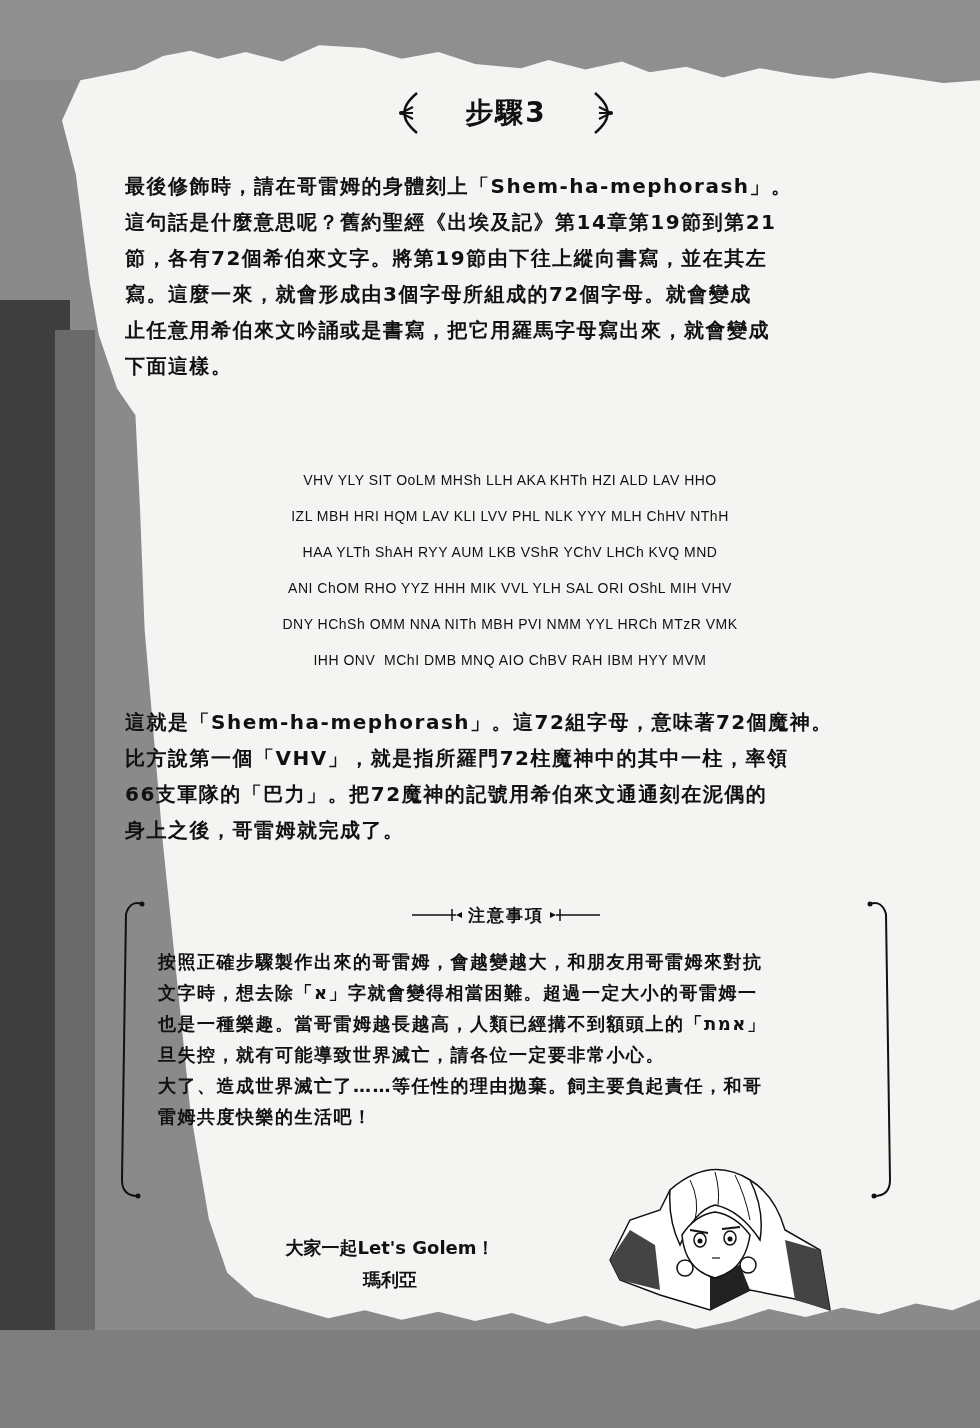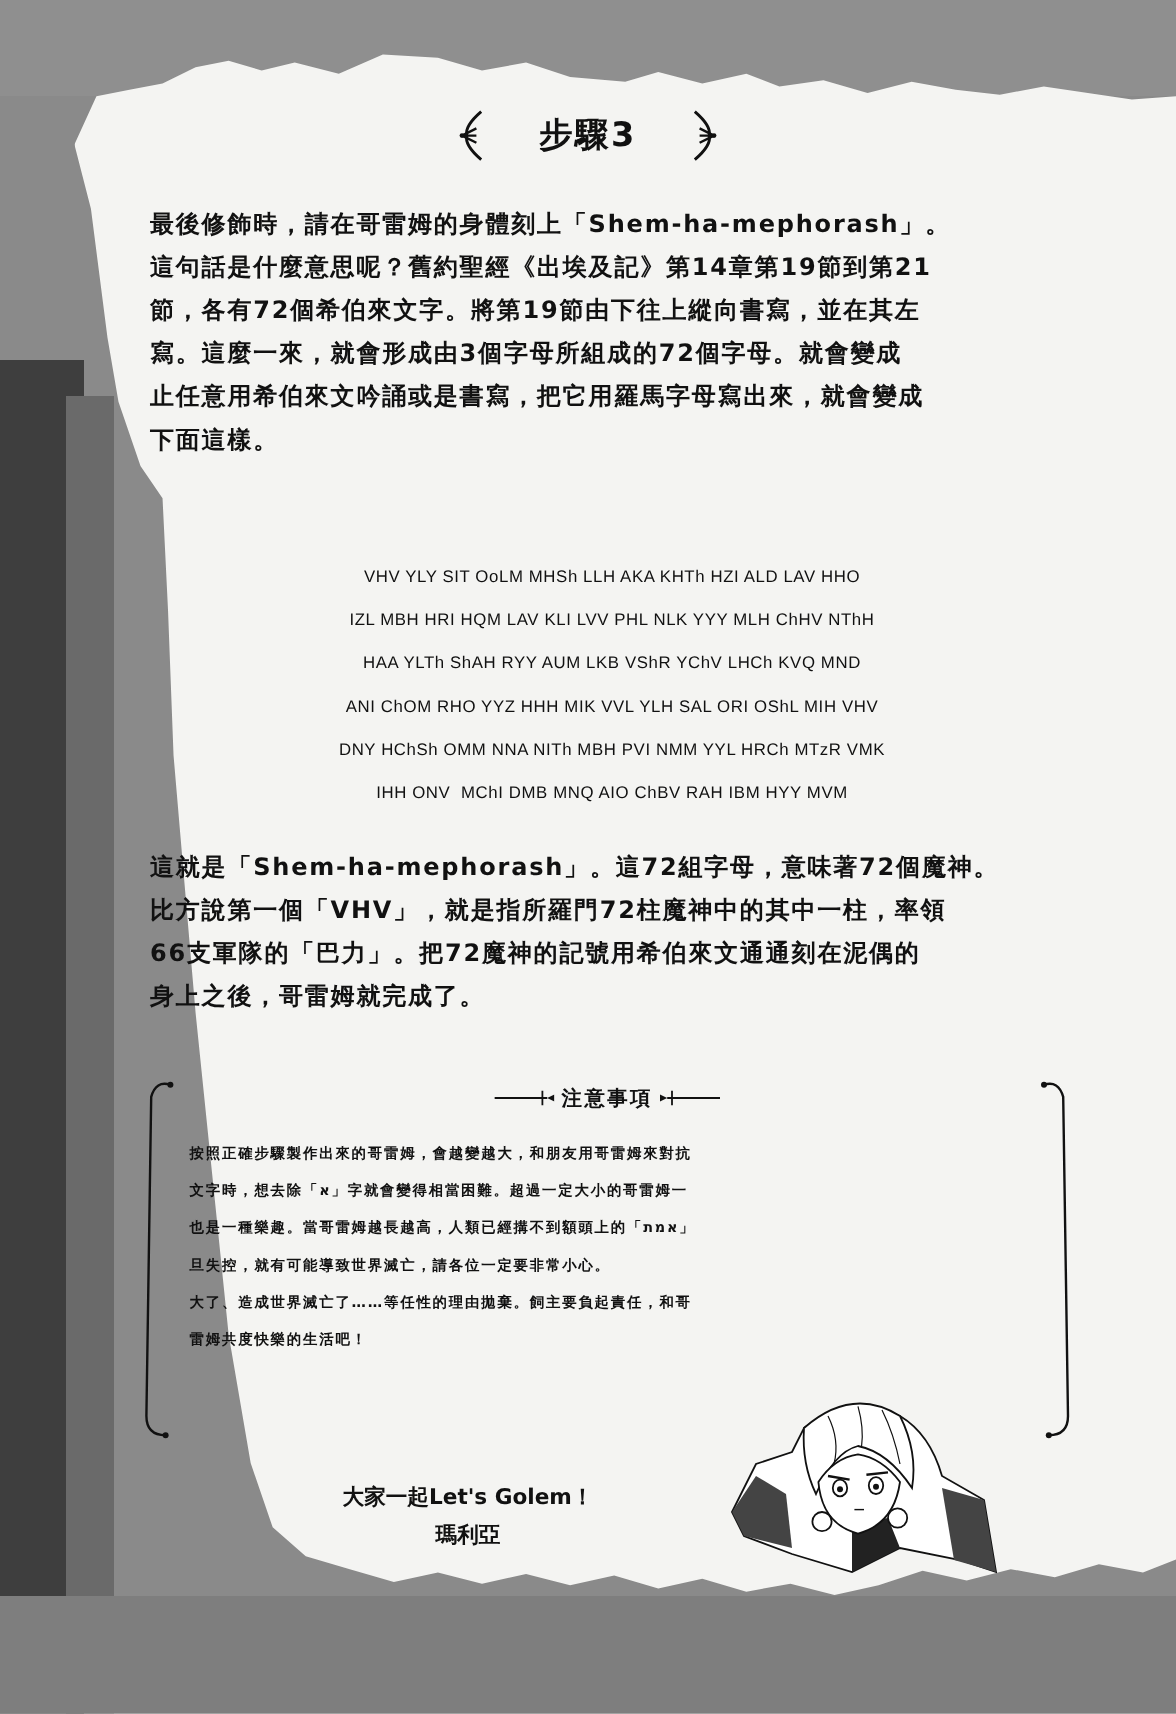--- a/index.html
+++ b/index.html
@@ -38,21 +38,21 @@
         61% 1.6%, 64% 2.4%, 68% 2.0%, 72% 2.8%, 76% 2.1%, 80% 2.6%, 84% 2.9%, 88% 2.4%,
         92% 2.8%, 96% 3.2%, 100% 3%,
         100% 94%, 97% 94.8%, 93% 94.3%, 89% 95.1%, 85% 94.6%, 81% 95.3%, 77% 94.7%,
         73% 95.6%, 69% 96.2%, 65% 95.5%, 61% 96.0%, 57% 95.2%, 53% 95.8%, 49% 95.0%,
         45% 95.6%, 41% 94.9%, 37% 95.5%, 33% 94.8%, 29% 95.4%, 25% 94.6%, 21% 93.8%,
         18% 92%, 16% 88%, 14% 80%, 12.5% 70%, 11% 60%, 10% 52%, 9% 44%, 8.5% 35%,
         8% 28%, 6% 26%, 4% 22%, 3% 18%, 1.5% 10%, 0% 6%
       );
     }
     .heading {
-      position: absolute; left: 360px; top: 88px; width: 260px; height: 50px;
+      position: absolute; left: 376px; top: 88px; width: 260px; height: 50px;
       display: flex; align-items: center; justify-content: center; gap: 42px;
     }
     .heading .orn { width: 26px; height: 44px; }
     .heading .title {
       font-family: "DejaVu Sans", sans-serif; font-weight: bold;
       font-size: 28px; letter-spacing: 2px;
     }
     .para {
       position: absolute; left: 125px; width: 790px;
       font-size: 20px; line-height: 36px; letter-spacing: 1.5px;
@@ -75,21 +75,21 @@
       position: absolute; right: 0; top: 0; width: 30px; height: 300px;
     }
     .notes-title {
       position: absolute; left: 270px; top: 2px; width: 240px; height: 26px;
       display: flex; align-items: center; justify-content: center; gap: 6px;
       font-size: 17px; font-weight: bold; letter-spacing: 2px;
     }
     .notes-title .rule { width: 50px; height: 14px; }
     .notes-body {
       position: absolute; left: 42px; top: 46px; width: 720px;
-      font-size: 12px; line-height: 31px; letter-spacing: 1.5px; font-weight: bold;
+      font-size: 18px; line-height: 31px; letter-spacing: 1.5px; font-weight: bold;
     }
     .notes-body p { white-space: nowrap; }
     .signoff {
       position: absolute; left: 250px; top: 1232px; width: 280px;
       text-align: center; font-size: 18px; line-height: 32px; font-weight: bold;
     }
     .portrait {
       position: absolute; left: 600px; top: 1150px; width: 240px; height: 165px;
     }
   </style>

